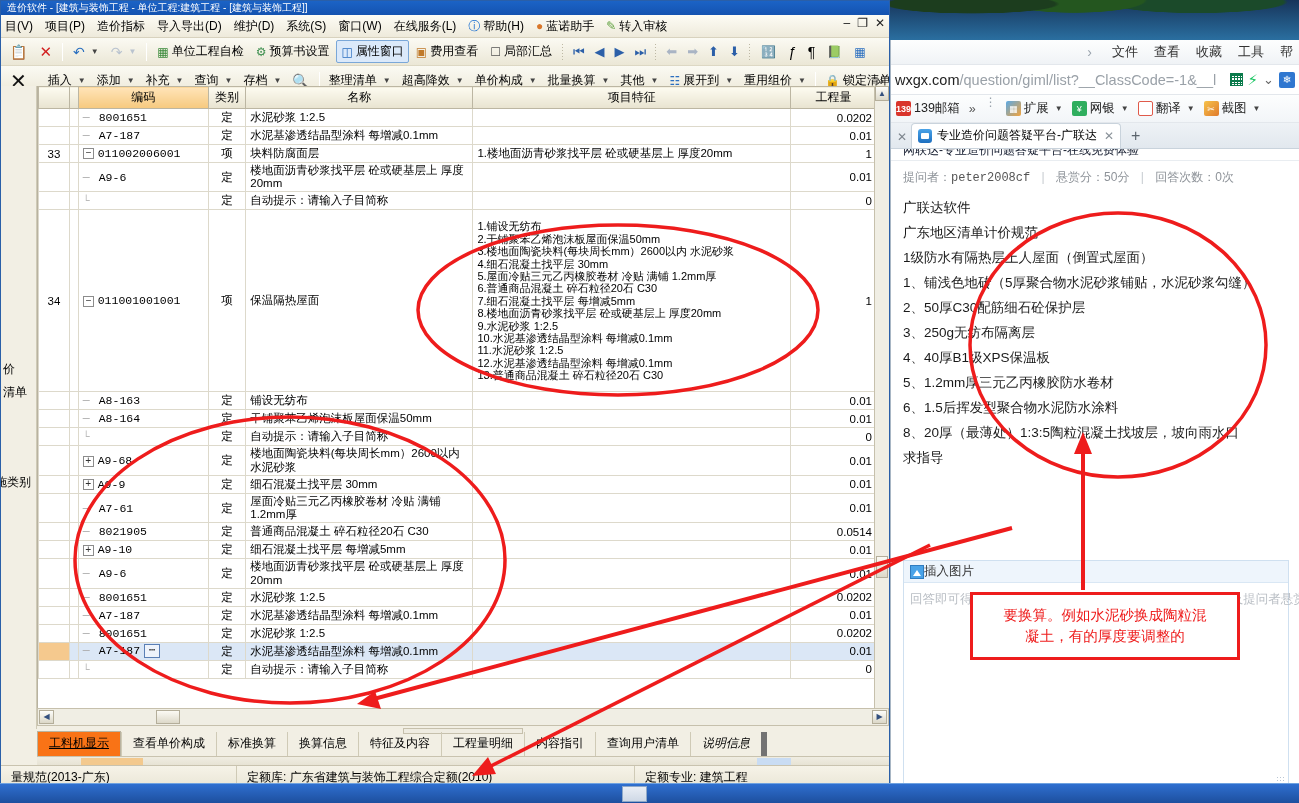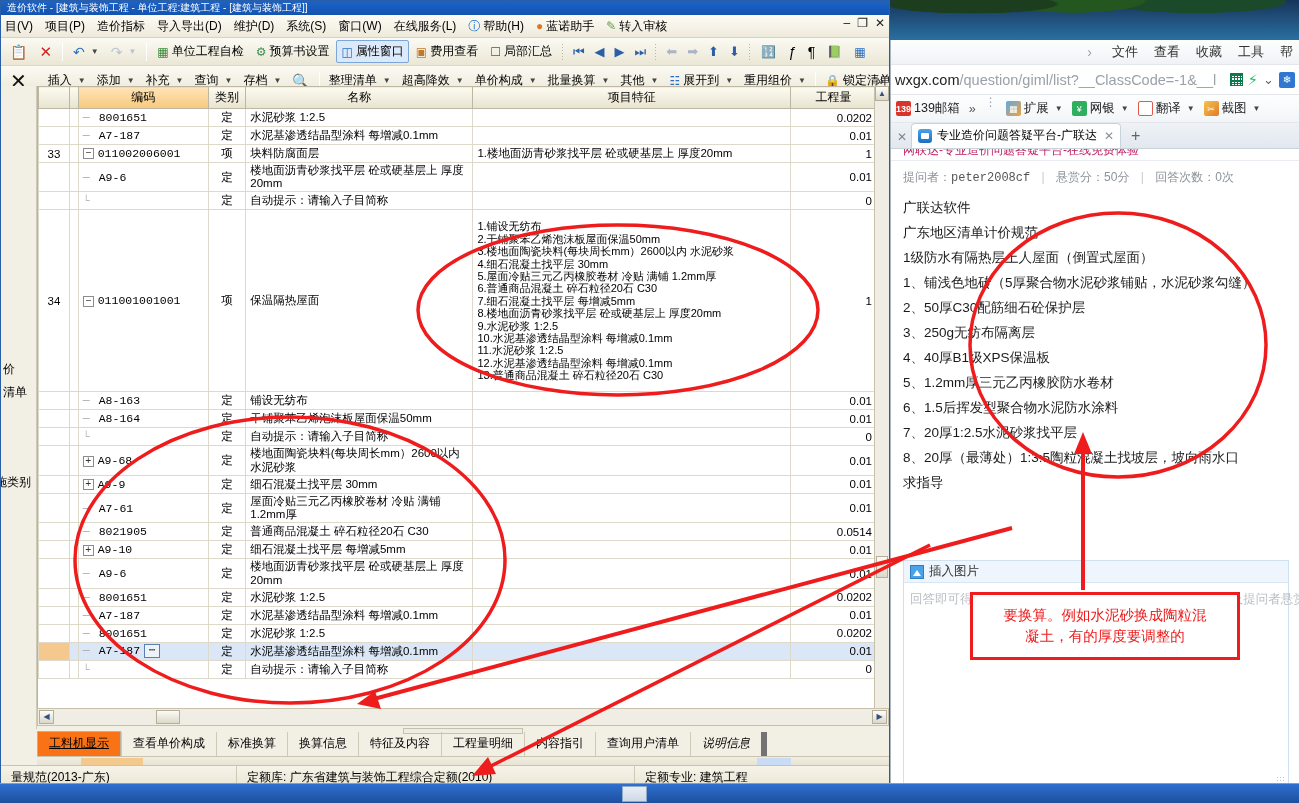--- a/index.html
+++ b/index.html
@@ -299,42 +299,42 @@
     content:""; position:absolute; left:3px; top:4px; width:8px;height:6px;
     background:#fff; border-radius:1px;
   }
   .tab-x { color:#8a9299; font-size:12px; margin-left:2px;}
   .tab-plus { font-size:16px; color:#5b646c; padding:0 10px 3px; }
   .br-pagebar {
     height:12px; background:#fff; border-bottom:1px solid #e9edf1;
     overflow:hidden; position:relative;
   }
   .br-pagebar .ptxt {
-    position:absolute; left:12px; top:-7px; font-size:12px; color:#be185d;
+    position:absolute; left:12px; top:-7px; font-size:12px; color:#0f172a;
     white-space:nowrap;
   }
   .br-content {
     position:absolute; left:0; right:0; top:121px; bottom:0;
     background:#fff; padding:8px 10px 0 12px; overflow:hidden;
   }
   .meta {
     font-size:12px; color:#8e9399; margin-bottom:9px; white-space:nowrap;
   }
   .meta b { color:#555; font-weight:normal; font-family:"Liberation Mono",monospace;}
   .meta .sp { margin:0 8px; color:#c6cbd0; }
   .qbody { font-size:13.5px; color:#1a1a1a; line-height:25px; }
   .qbody div { white-space:nowrap; }
 
   .answerbox {
     position:absolute; left:12px; right:10px; top:520px; bottom:14px;
     border:1px solid #cfe0f0; background:#fff;
   }
   .ab-head {
     height:22px; background:#eef5fc; border-bottom:1px solid #d9e7f4;
-    display:flex; align-items:center; gap:5px; padding-left:6px;
+    display:flex; align-items:center; padding-left:6px;
     font-size:12.5px; color:#333;
   }
   .ab-imgicon {
     width:14px;height:14px;background:#4aa3e8;border:1px solid #2f7cc0;
     position:relative;
   }
   .ab-imgicon::after{content:"";position:absolute;left:2px;bottom:2px;
     border-left:4px solid transparent;border-right:4px solid transparent;
     border-bottom:6px solid #fff;}
   .ab-placeholder {
@@ -874,21 +874,20 @@
       <div class="qbody" id="question-body">
           <div>广联达软件</div>
           <div>广东地区清单计价规范</div>
           <div>1级防水有隔热层上人屋面（倒置式屋面）</div>
           <div>1、铺浅色地砖（5厚聚合物水泥砂浆铺贴，水泥砂浆勾缝）</div>
           <div>2、50厚C30配筋细石砼保护层</div>
           <div>3、250g无纺布隔离层</div>
           <div>4、40厚B1级XPS保温板</div>
           <div>5、1.2mm厚三元乙丙橡胶防水卷材</div>
           <div>6、1.5后挥发型聚合物水泥防水涂料</div>
-          <div>7、20厚1:2.5水泥砂浆找平层</div>
           <div>8、20厚（最薄处）1:3:5陶粒混凝土找坡层，坡向雨水口</div>
           <div>求指导</div>
         </div>
     </div>
 
     <div class="answerbox">
       <div class="ab-head">
         <span class="ab-imgicon"></span>
         <span>插入图片</span>
       </div>

